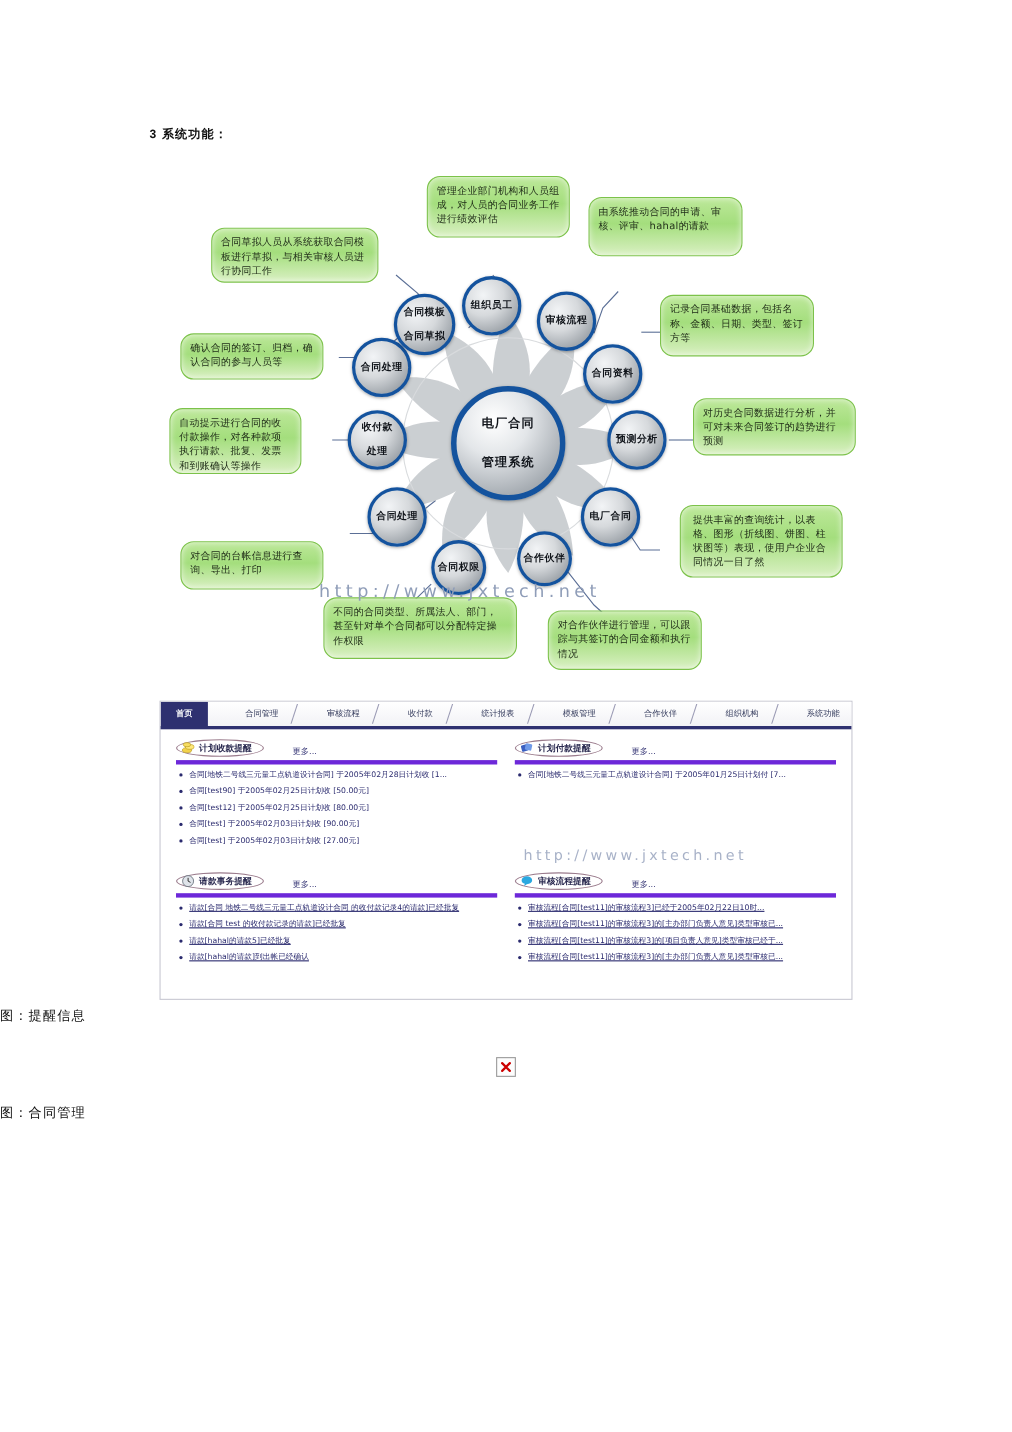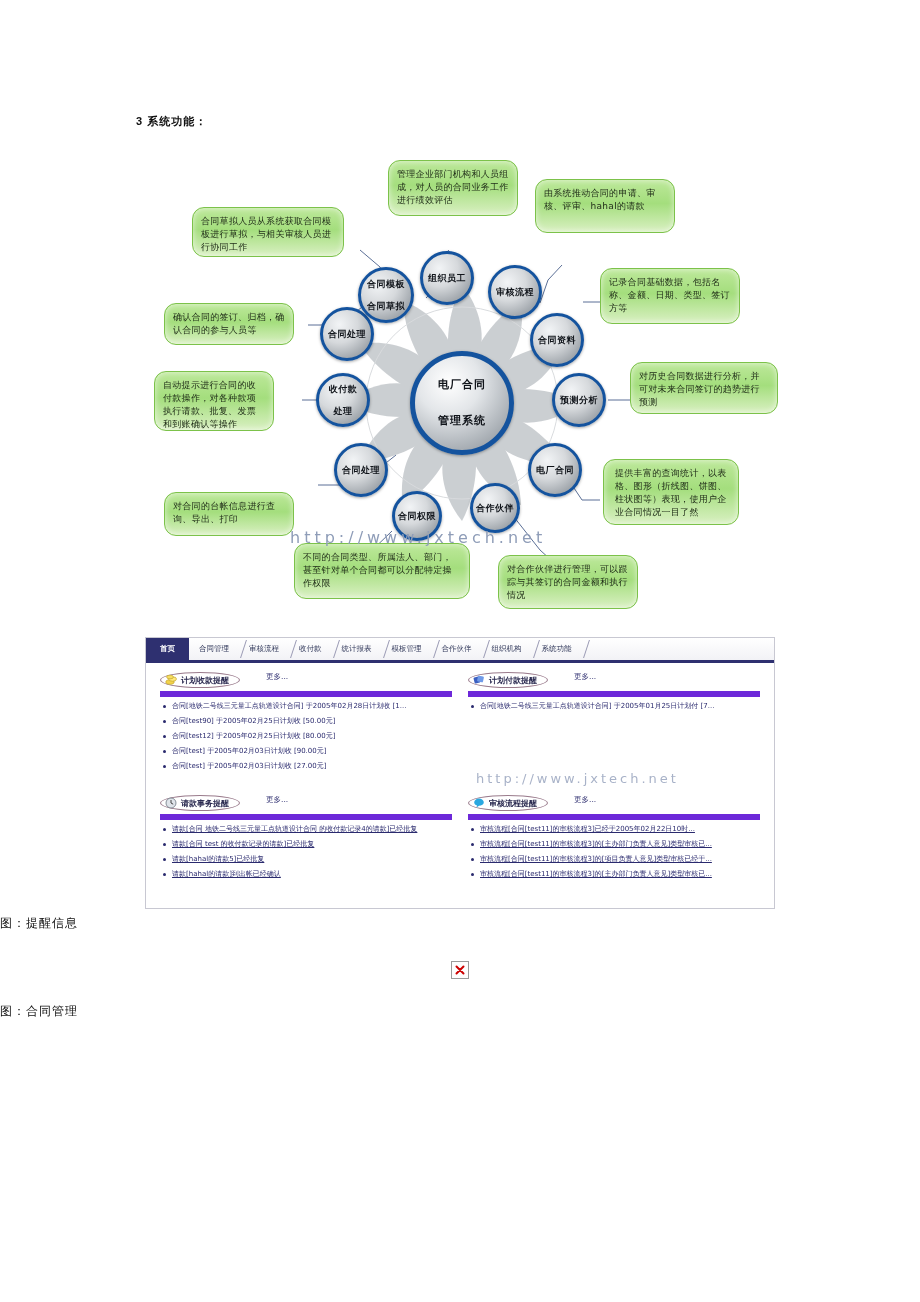--- a/index.html
+++ b/index.html
@@ -75,20 +75,21 @@
     background:#ffffff;
     border:1px solid #c8c8d2;
     box-sizing:border-box;
   }
   .tabbar{
     position:relative;height:22px;
     background:linear-gradient(180deg,#ffffff 0%,#f2f2f6 100%);
     border-bottom:3px solid #2e3070;
     display:flex;align-items:stretch;
     overflow:hidden;
+    gap:24px;
   }
   .tab{
     position:relative;
     display:flex;align-items:center;justify-content:center;
     font-size:7.5px;color:#333a5c;
     padding:0 10px;
     white-space:nowrap;
     font-family:"DejaVu Sans","Liberation Sans",sans-serif;
   }
   .tab.active{
@@ -104,22 +105,22 @@
   }
   .tab.active .sep{border-right:none;}
 
   .panels{
     display:flex;flex-wrap:wrap;
     padding:4px 6px 0 6px;
     box-sizing:border-box;
   }
   .panel{width:50%;box-sizing:border-box;padding:5px 8px 4px 8px;}
   .panel-head{
-    display:flex;align-items:flex-start;
-    border-bottom:6px solid #6d28d9;
+    display:flex;align-items:flex-end;
+    border-bottom:4px solid #6d28d9;
     padding-bottom:3px;
     position:relative;
   }
   .panel-title-wrap{
     display:flex;align-items:center;
     border:1px solid #9a7b8c;
     border-radius:50%/50%;
     padding:1px 10px 1px 4px;
   }
   .panel-icon{
@@ -238,21 +239,21 @@
     </div>
 
     <div class="callout" style="left:470px;top:113px;width:140px;height:56px;">
       <span>记录合同基础数据，包括名称、金额、日期、类型、签订方等</span>
     </div>
 
     <div class="callout" style="left:500px;top:207px;width:148px;height:52px;">
       <span>对历史合同数据进行分析，并可对未来合同签订的趋势进行预测</span>
     </div>
 
-    <div class="callout" style="left:473px;top:304px;width:136px;height:66px;padding-left:11px;">
+    <div class="callout" style="left:488px;top:304px;width:148px;height:66px;padding-left:11px;">
       <span>提供丰富的查询统计，以表格、图形（折线图、饼图、柱状图等）表现，使用户企业合同情况一目了然</span>
     </div>
 
     <div class="callout" style="left:368px;top:400px;width:140px;height:54px;">
       <span>对合作伙伴进行管理，可以跟踪与其签订的合同金额和执行情况</span>
     </div>
 
     <div class="callout" style="left:164px;top:388px;width:176px;height:56px;">
       <span>不同的合同类型、所属法人、部门，甚至针对单个合同都可以分配特定操作权限</span>
     </div>

